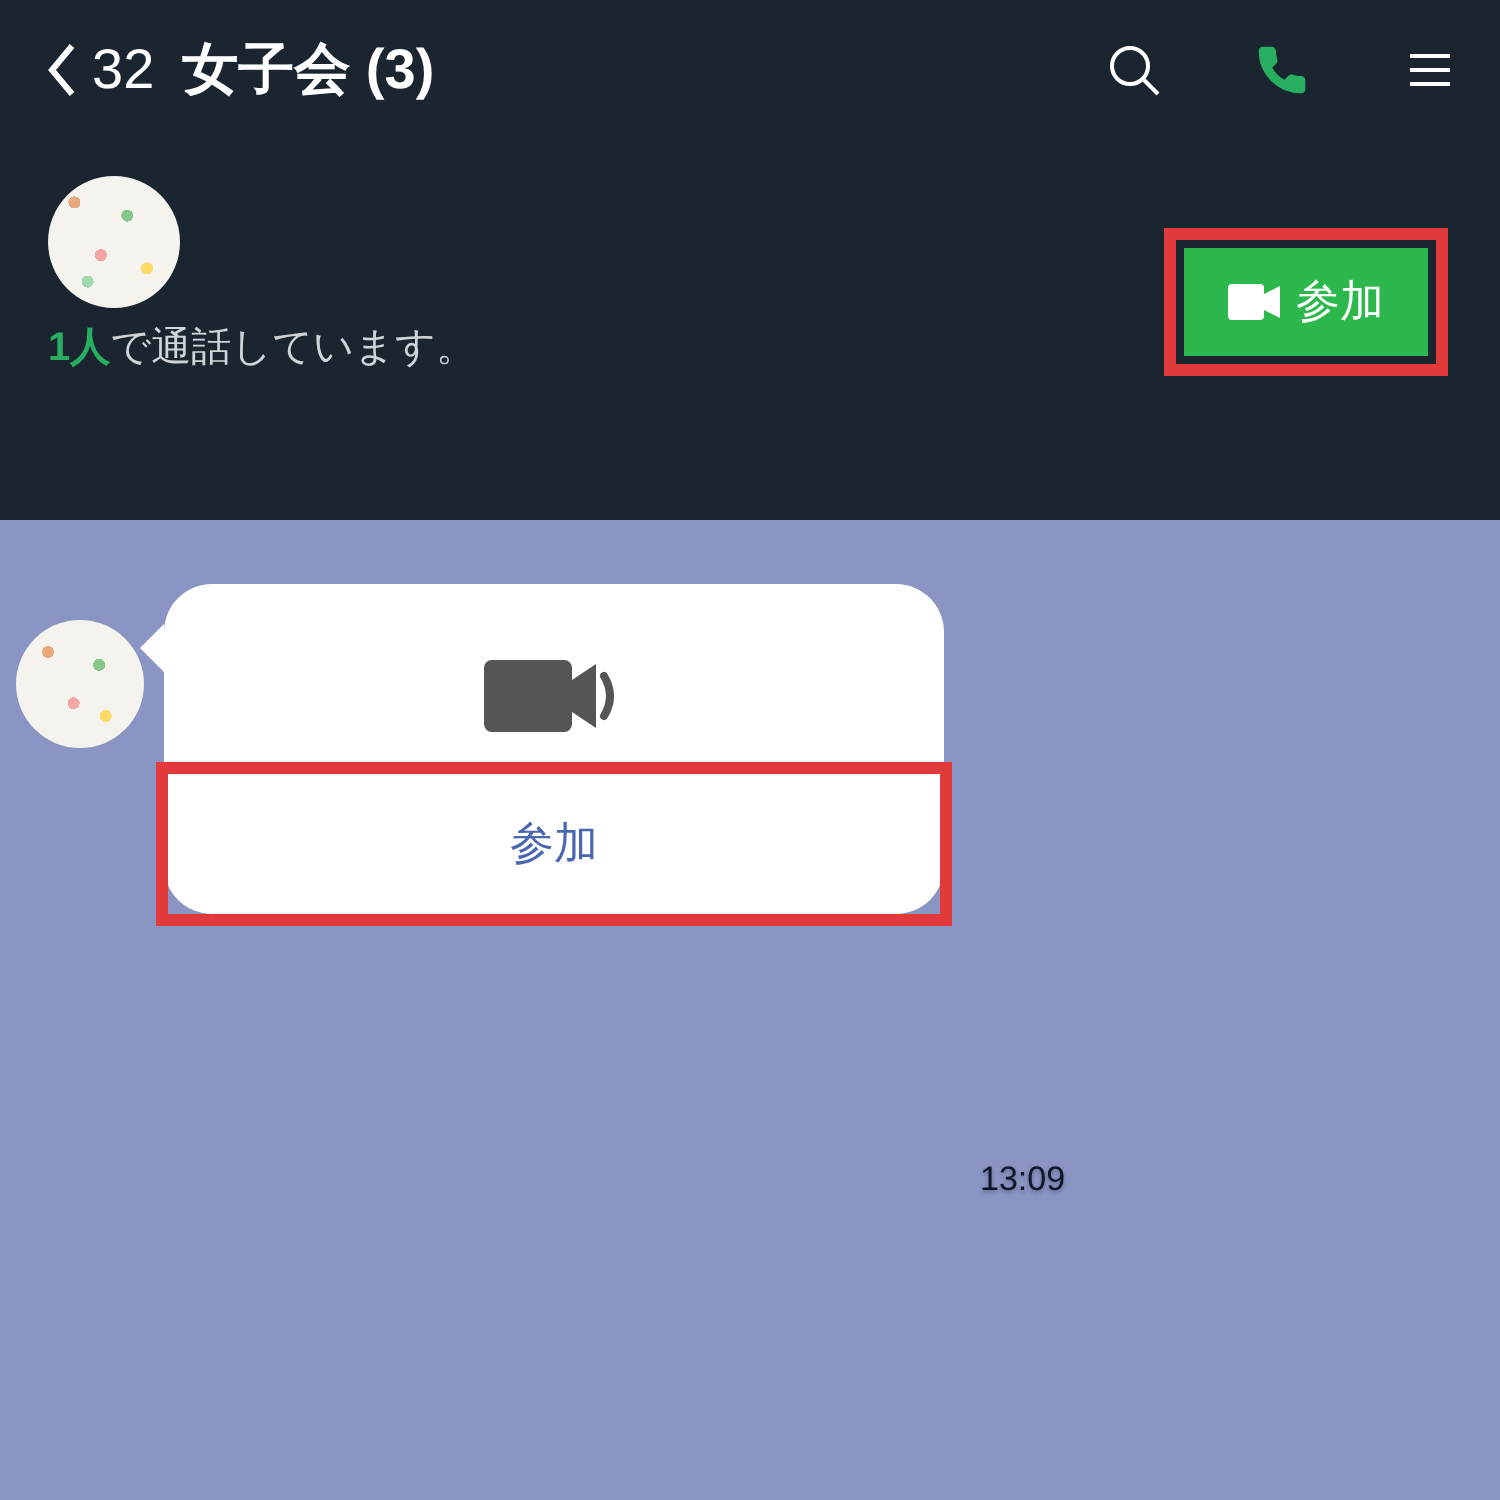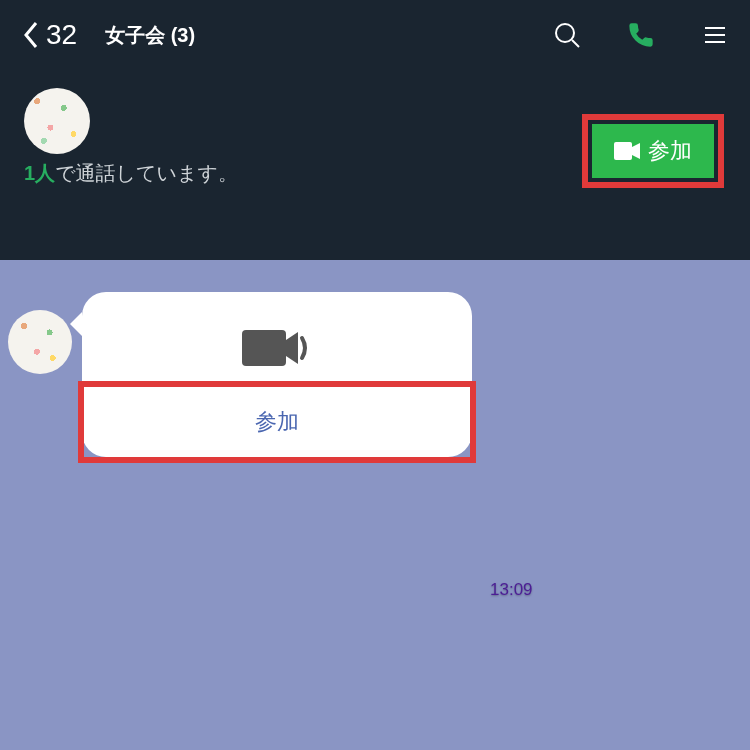--- a/index.html
+++ b/index.html
@@ -1,21 +1,21 @@
 <!DOCTYPE html>
 <html><head>
   <meta charset="utf-8">
   <style>
     * { margin: 0; padding: 0; box-sizing: border-box; }
     body { width: 750px; height: 750px; font-family: -apple-system, 'Hiragino Sans', sans-serif; background: #8a95c4; overflow: hidden; }
     
     .topbar { background: #1a2530; height: 70px; display: flex; align-items: center; padding: 0 20px; gap: 12px; }
     .back-chevron { color: #fff; stroke: #fff; stroke-width: 3; fill: none; }
     .back-count { color: #fff; font-size: 28px; font-weight: 400; }
-    .chat-title { color: #fff; font-size: 20px; font-weight: 700; margin-left: 16px; }
+    .chat-title { color: #fff; font-size: 28px; font-weight: 700; margin-left: 2px; }
     .topbar-spacer { flex: 1; }
     .top-icon { width: 30px; height: 30px; display:flex; align-items:center; justify-content:center; }
     .top-icon svg { stroke: #fff; fill: none; stroke-width: 2; }
     .top-icon.phone svg { fill: #27ae60; stroke: #27ae60; }
     .top-icon + .top-icon { margin-left: 32px; }
     
     .callbar { background: #1a2530; height: 190px; position: relative; padding: 18px 24px 0; }
     .group-avatar { width: 66px; height: 66px; border-radius: 50%; background: #f5f3ee; position: relative; overflow: hidden; }
     .group-avatar::before { content:""; position:absolute; inset:0; background:
       radial-gradient(circle at 20% 20%, #e8a87c 3px, transparent 3px),
@@ -48,21 +48,21 @@
     
     .bubble { background:#fff; border-radius: 24px; width: 390px; padding: 34px 20px 0; position: relative; }
     .bubble::before { content:""; position:absolute; top:20px; left:-12px; width:0; height:0; border:12px solid transparent; border-right-color:#fff; border-left:none; }
     .bubble-icon { display:flex; justify-content:center; margin-bottom: 16px; }
     .bubble-icon svg { fill:#555; }
     .bubble-text { text-align:center; font-size: 24px; color:#333; line-height:1.5; padding: 0 8px 26px; }
     .bubble-btn-wrap { border-top:1px solid #e6e6e6; position:relative; }
     .bubble-btn-hl { position:absolute; left:-24px; right:-24px; top:-6px; bottom:-6px; border:6px solid #e03a3a; pointer-events:none; }
     .bubble-btn { text-align:center; color:#4a66b0; font-size:22px; padding: 20px 0; }
     
-    .timestamp { position:absolute; left: 490px; top: 320px; color:#4c1d95; font-size:17px; text-shadow:0 1px 2px rgba(0,0,0,0.3);text-align:right; }
+    .timestamp { position:absolute; left: 490px; top: 320px; color:#0f172a; font-size:17px; text-shadow:0 1px 2px rgba(0,0,0,0.3);text-align:right; }
   </style>
 </head>
 <body>
 
 <div class="topbar">
   <div style="display:flex;align-items:center;gap:6px;">
     <svg class="back-chevron" width="20" height="32" viewBox="0 0 20 32">
         <polyline points="16,4 6,16 16,28"></polyline>
       </svg>
     <span class="back-count">32</span>

